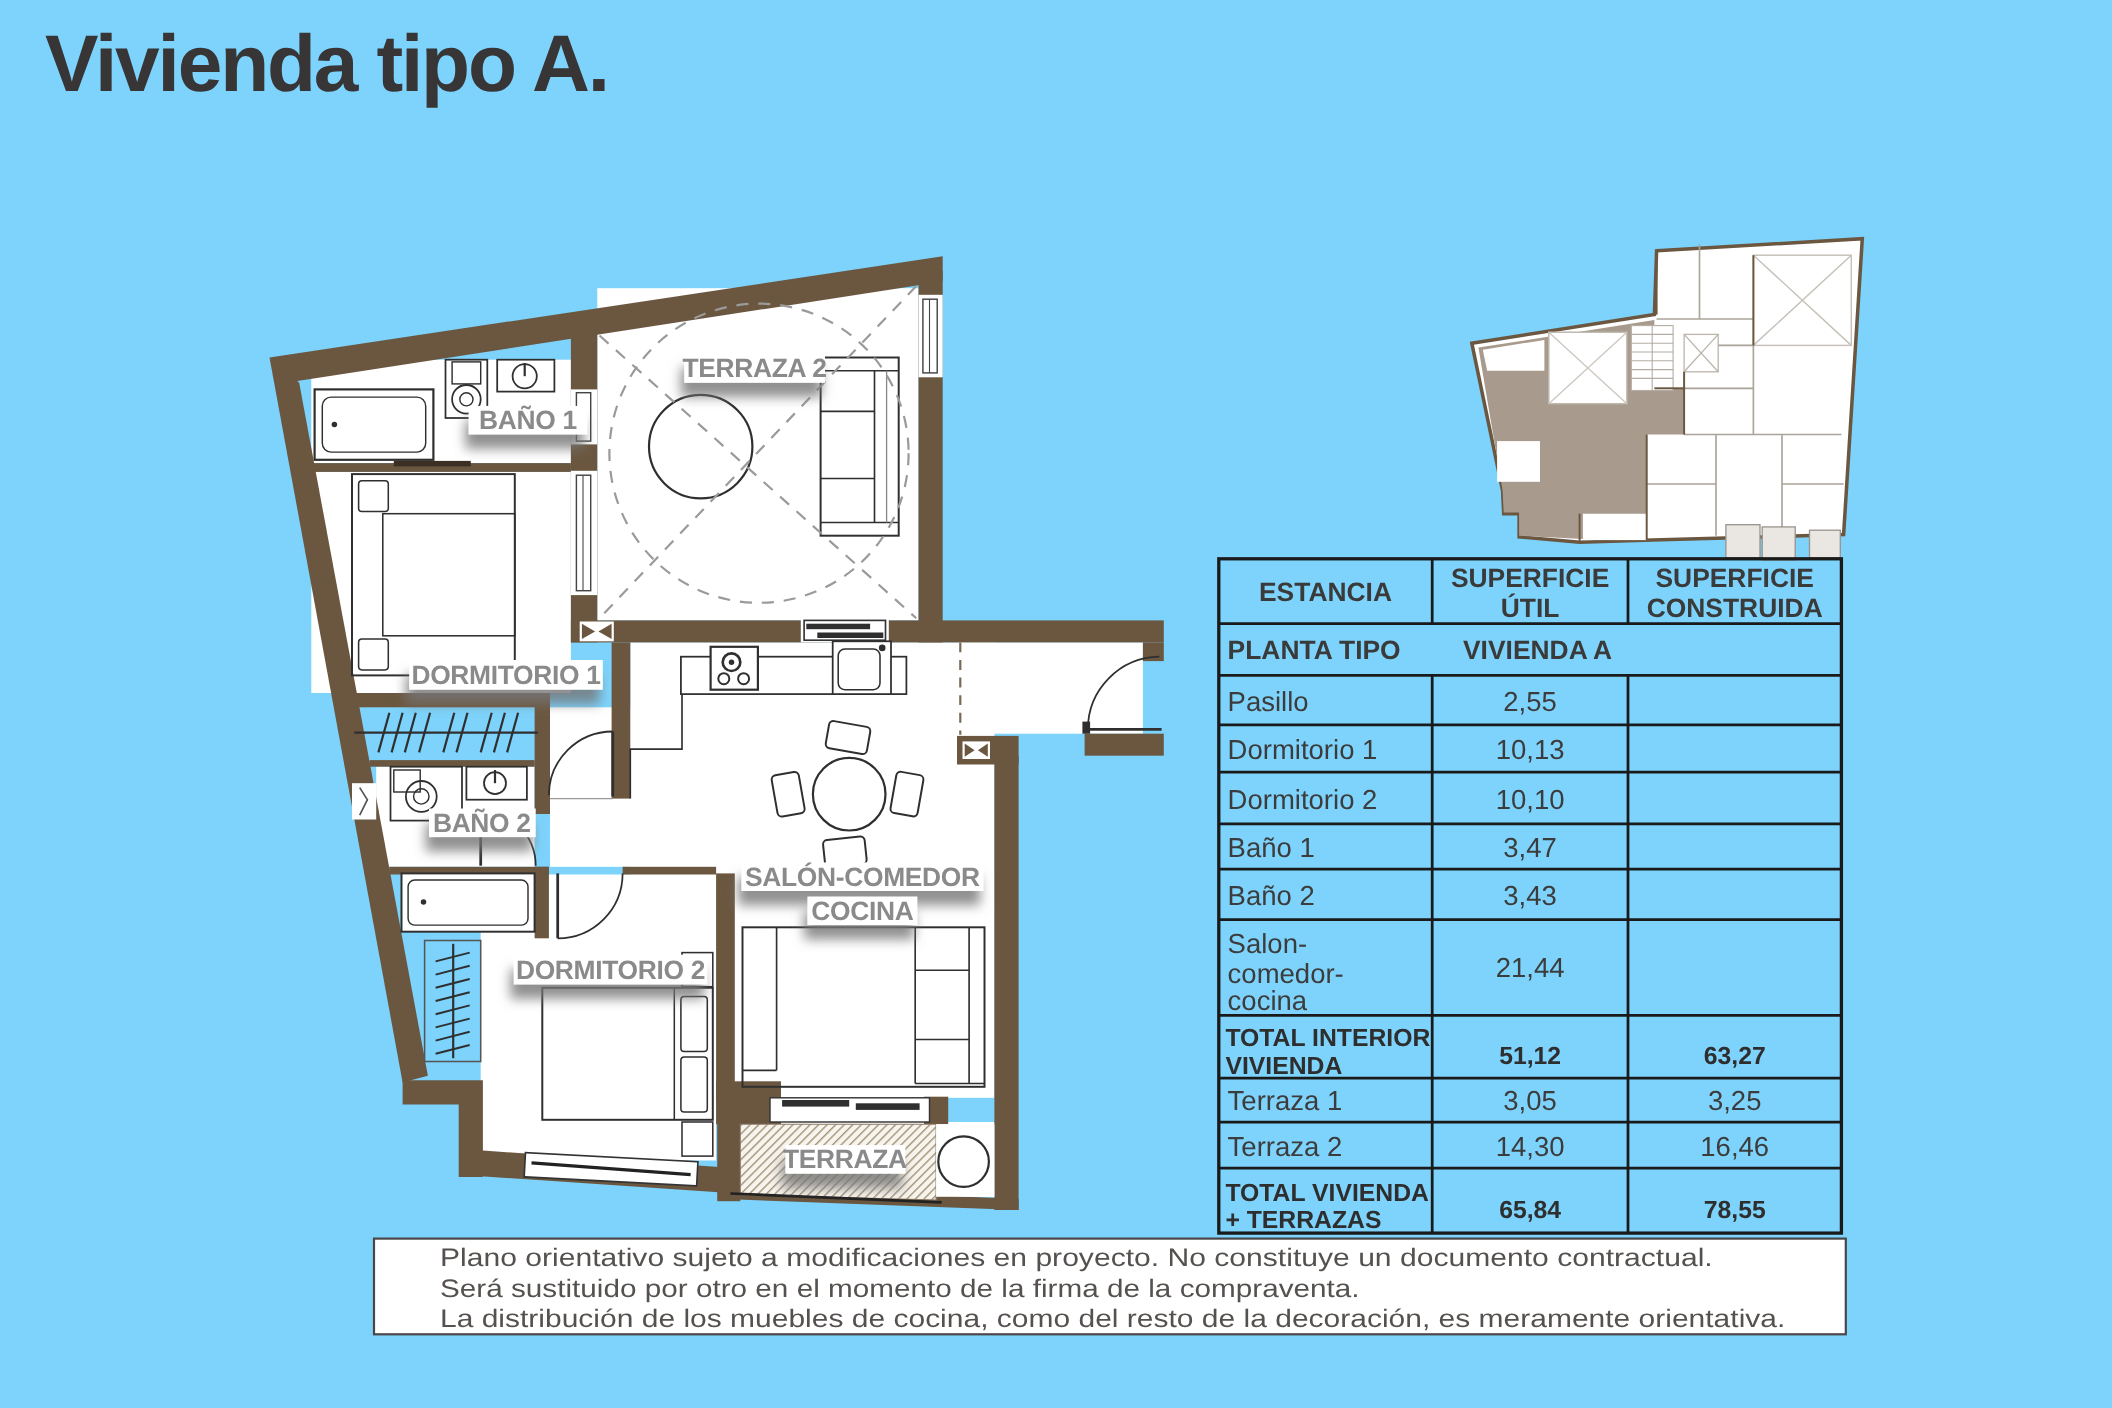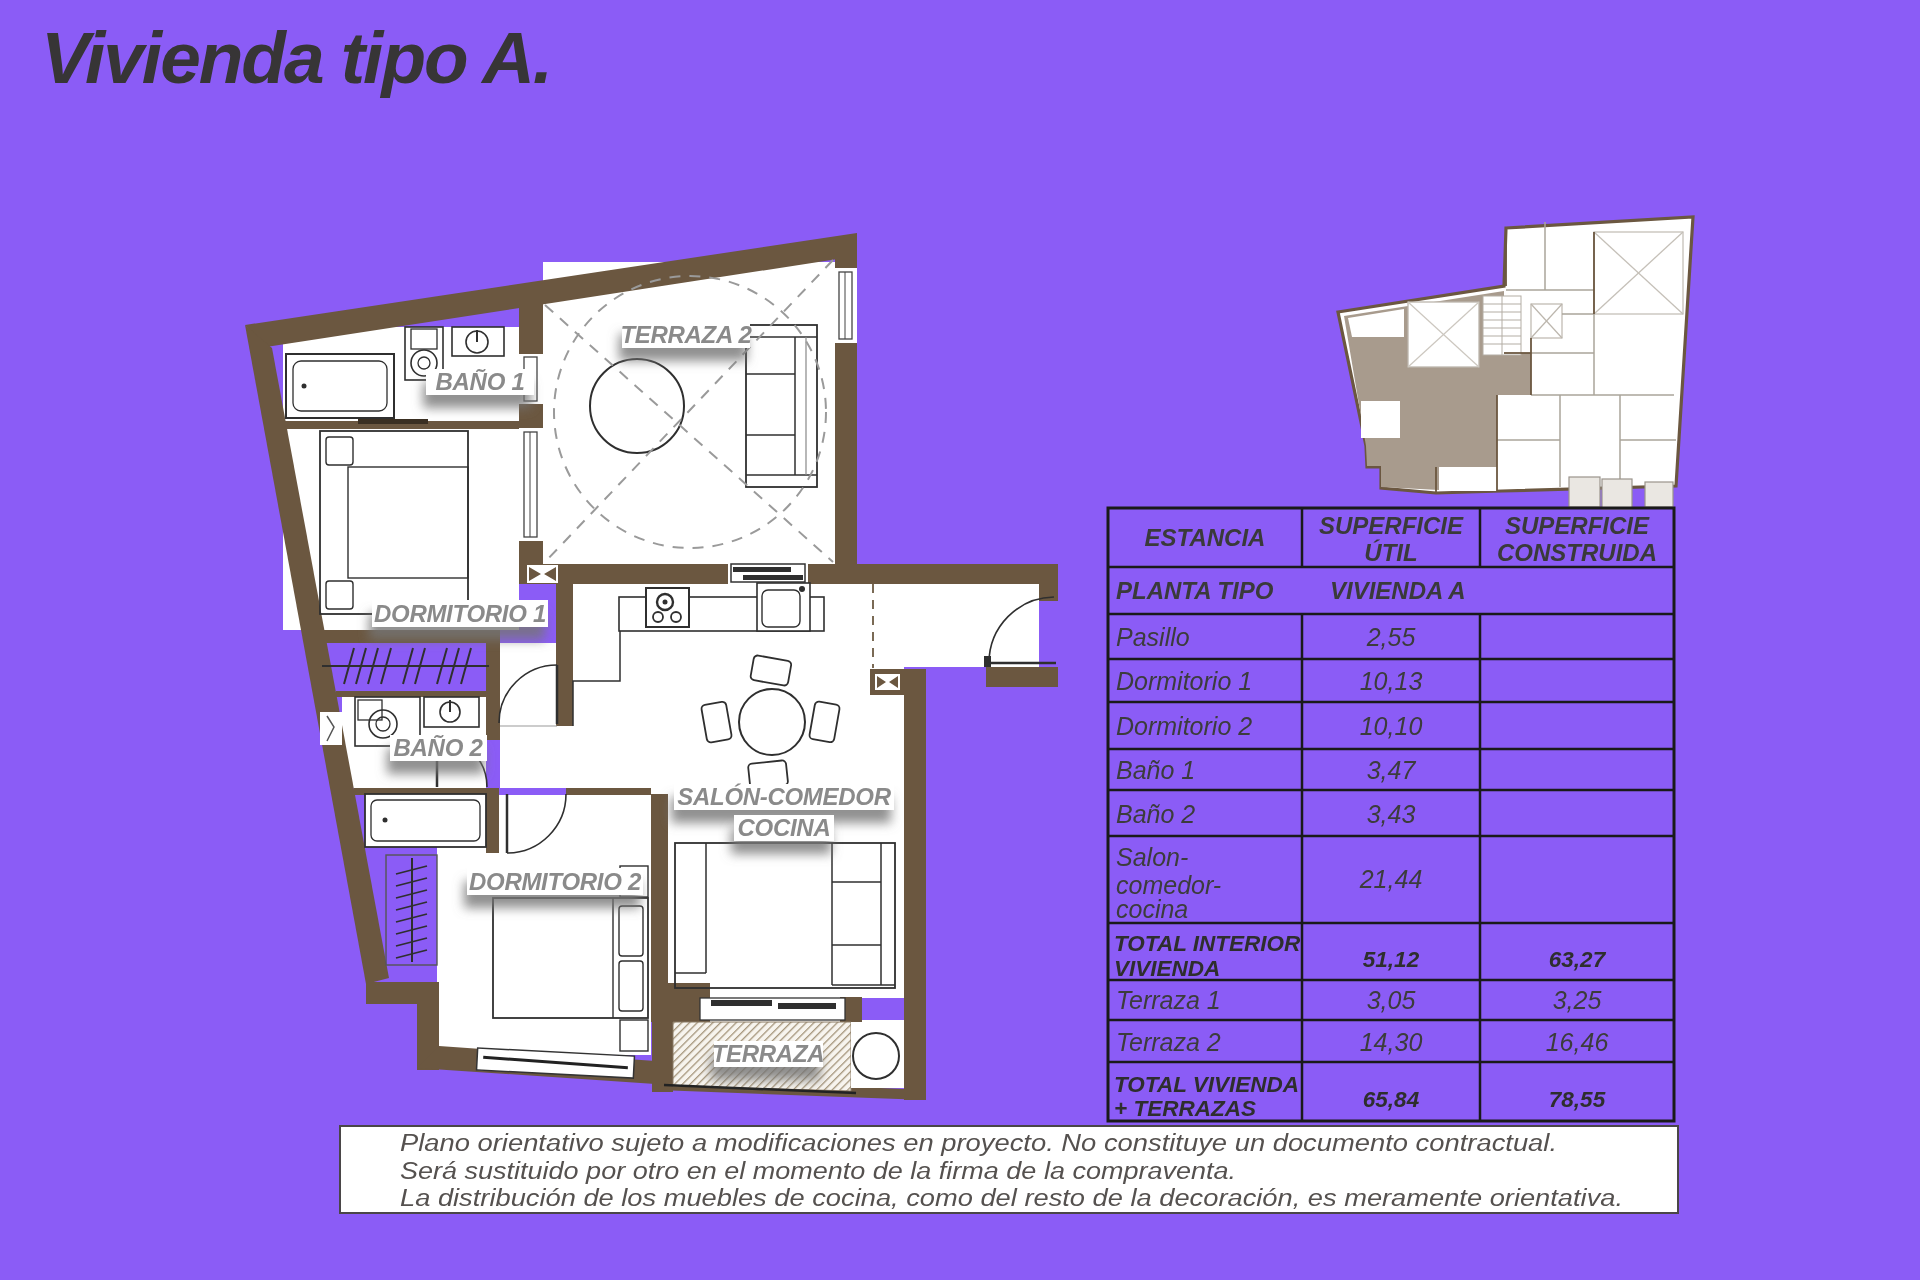--- a/index.html
+++ b/index.html
@@ -1,17 +1,17 @@
 <!DOCTYPE html>
 <html><head>
 <meta charset="utf-8">
 <style>
   html,body{margin:0;padding:0;background:#ffffff;}
-  #page{position:relative;width:1920px;height:1280px;background:#8b5cf6;overflow:hidden;
-        font-family:"Liberation Sans", sans-serif;font-style:italic;}
+  #page{position:relative;width:1920px;height:1280px;background:#7dd3fc;overflow:hidden;
+        font-family:"Liberation Sans", sans-serif;}
   svg{position:absolute;top:0;left:0;}
   text{font-family:"Liberation Sans", sans-serif;}
 </style>
 </head>
 <body>
 <div id="page">
 <svg width="1920" height="1280" viewBox="0 0 1920 1280">
 <defs>
   <pattern id="hatch" width="5.5" height="5.5" patternTransform="rotate(45)" patternUnits="userSpaceOnUse">
     <rect width="5.5" height="5.5" fill="#f7f4ee"></rect>

